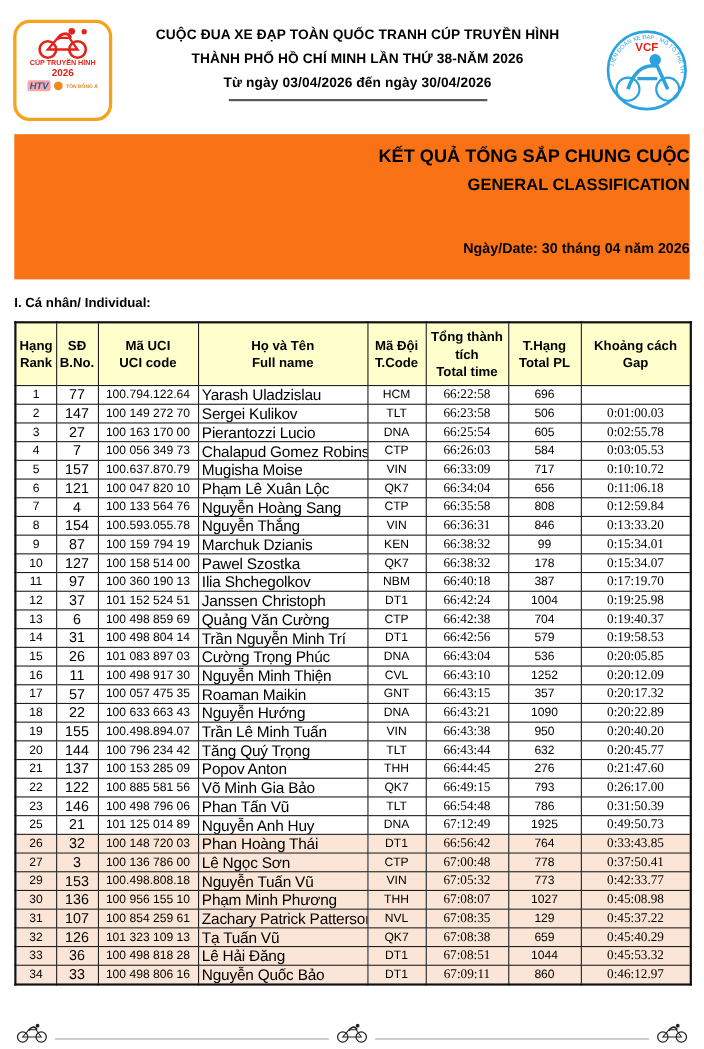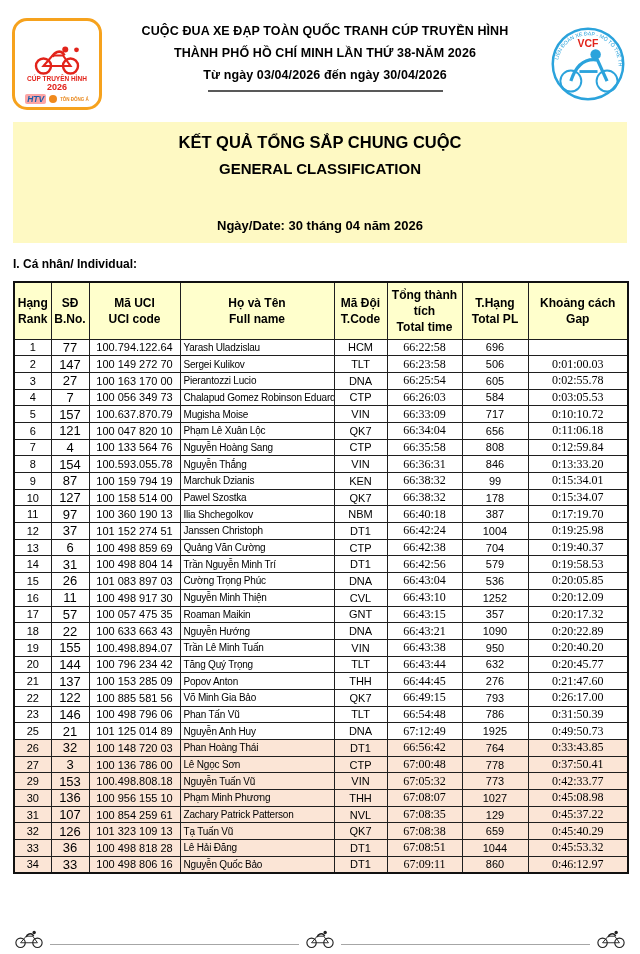--- a/index.html
+++ b/index.html
@@ -12,36 +12,36 @@
   
   .page-header { display: flex; align-items: flex-start; padding: 12px 12px 0 12px; height: 122px; }
   .header-center { flex: 1; text-align: center; padding-top: 8px; }
   .header-center .h-line { font-weight: bold; font-size: 12.5px; line-height: 22px; letter-spacing: .1px; }
   .header-rule { width: 235px; border-top: 2px solid #595959; margin: 4px auto 0 auto; }
 
   
   .logo-left {
     width: 90px; height: 92px; border: 3px solid #F6A21D; border-radius: 15px;
     background: #fff; display: flex; flex-direction: column; align-items: center;
-    justify-content: flex-end; padding: 3px 2px; flex: 0 0 auto; margin-top: 6px;
+    padding: 3px 2px; flex: 0 0 auto; margin-top: 6px;
   }
   .logo-left .cup-title { color: #E2231A; font-weight: bold; font-size: 6.5px; white-space: nowrap; }
   .logo-left .cup-year  { color: #E2231A; font-weight: bold; font-size: 9px; line-height: 10px; }
   .logo-left .sponsor-row { display: flex; align-items: center; gap: 3px; margin-top: 2px; }
   .htv-mark { font-style: italic; font-weight: bold; font-size: 8.5px; color: #1B5FAA; background: #fca5a5; padding: 0 2px; border-radius: 2px; }
   .sponsor-dot { width: 8px; height: 8px; border-radius: 50%; background: #F08A1D; display: inline-block; }
   .sponsor-name { font-size: 4.5px; font-weight: bold; color: #E98A20; white-space: nowrap; }
 
   
   .logo-right { flex: 0 0 auto; margin-top: 8px; }
 
   
   .banner {
-    margin: 0 13px; background: #fef9c3; text-align: center;
-    padding: 7px 0 6px 0;
+    margin: 0 13px; background: #f97316; text-align: right;
+    padding: 7px 0 17px 0;
   }
   .banner .b-vi  { font-weight: bold; font-size: 16.5px; line-height: 27px; }
   .banner .b-en  { font-weight: bold; font-size: 15px;   line-height: 26px; }
   .banner .b-date{ font-weight: bold; font-size: 13px;   line-height: 22px; margin-top: 33px; }
 
   .section-title { margin: 14px 13px 10px 13px; font-weight: bold; font-size: 12px; }
 
   
   table.results {
     width: 614px; margin: 0 13px; border-collapse: collapse; table-layout: fixed;
@@ -51,21 +51,21 @@
     background: #FFFFCC; border: 1.5px solid #1f1f1f; font-weight: bold;
     font-size: 12px; line-height: 16px; height: 57px; padding: 2px 1px; text-align: center;
     vertical-align: middle;
   }
   .results td {
     border: 1.2px solid #1f1f1f; height: 16.7px; padding: 0 3px;
     text-align: center; font-size: 11px; white-space: nowrap; overflow: hidden;
   }
   .results tr.hl td { background: #FBE5D6; }
   .results td.c-bno  { font-size: 13px; }
-  .results td.c-name { text-align: left; font-size: 10px; letter-spacing: -0.2px; }
+  .results td.c-name { text-align: left; font-size: 14px; letter-spacing: -0.2px; }
   .results td.c-time, .results td.c-gap {
     font-family: "Liberation Serif", "DejaVu Serif", serif; font-size: 12px;
   }
 
   
   .page-footer {
     position: absolute; left: 14px; right: 14px; bottom: 4px;
     display: flex; align-items: flex-end;
   }
   .page-footer .f-line { flex: 1; border-top: 1.2px solid #a6a6a6; margin: 0 6px 5px 6px; }
@@ -284,21 +284,21 @@
         <td class="c-uci">100 360 190 13</td>
         <td class="c-name">Ilia Shchegolkov</td>
         <td class="c-team">NBM</td>
         <td class="c-time">66:40:18</td>
         <td class="c-pl">387</td>
         <td class="c-gap">0:17:19.70</td>
       </tr>
       <tr>
         <td class="c-rank">12</td>
         <td class="c-bno">37</td>
-        <td class="c-uci">101 152 274 51</td>
+        <td class="c-uci">101 152 524 51</td>
         <td class="c-name">Janssen Christoph</td>
         <td class="c-team">DT1</td>
         <td class="c-time">66:42:24</td>
         <td class="c-pl">1004</td>
         <td class="c-gap">0:19:25.98</td>
       </tr>
       <tr>
         <td class="c-rank">13</td>
         <td class="c-bno">6</td>
         <td class="c-uci">100 498 859 69</td>

